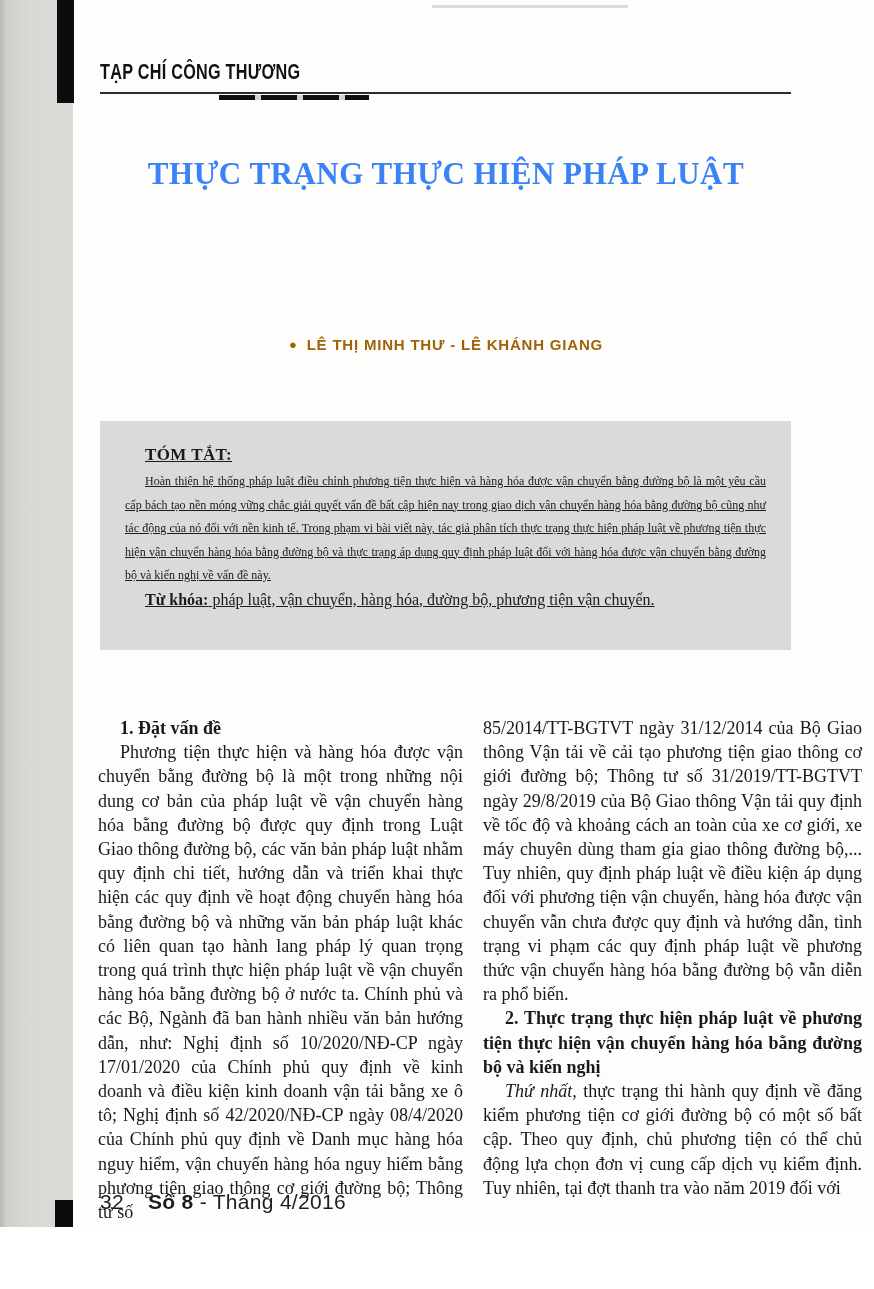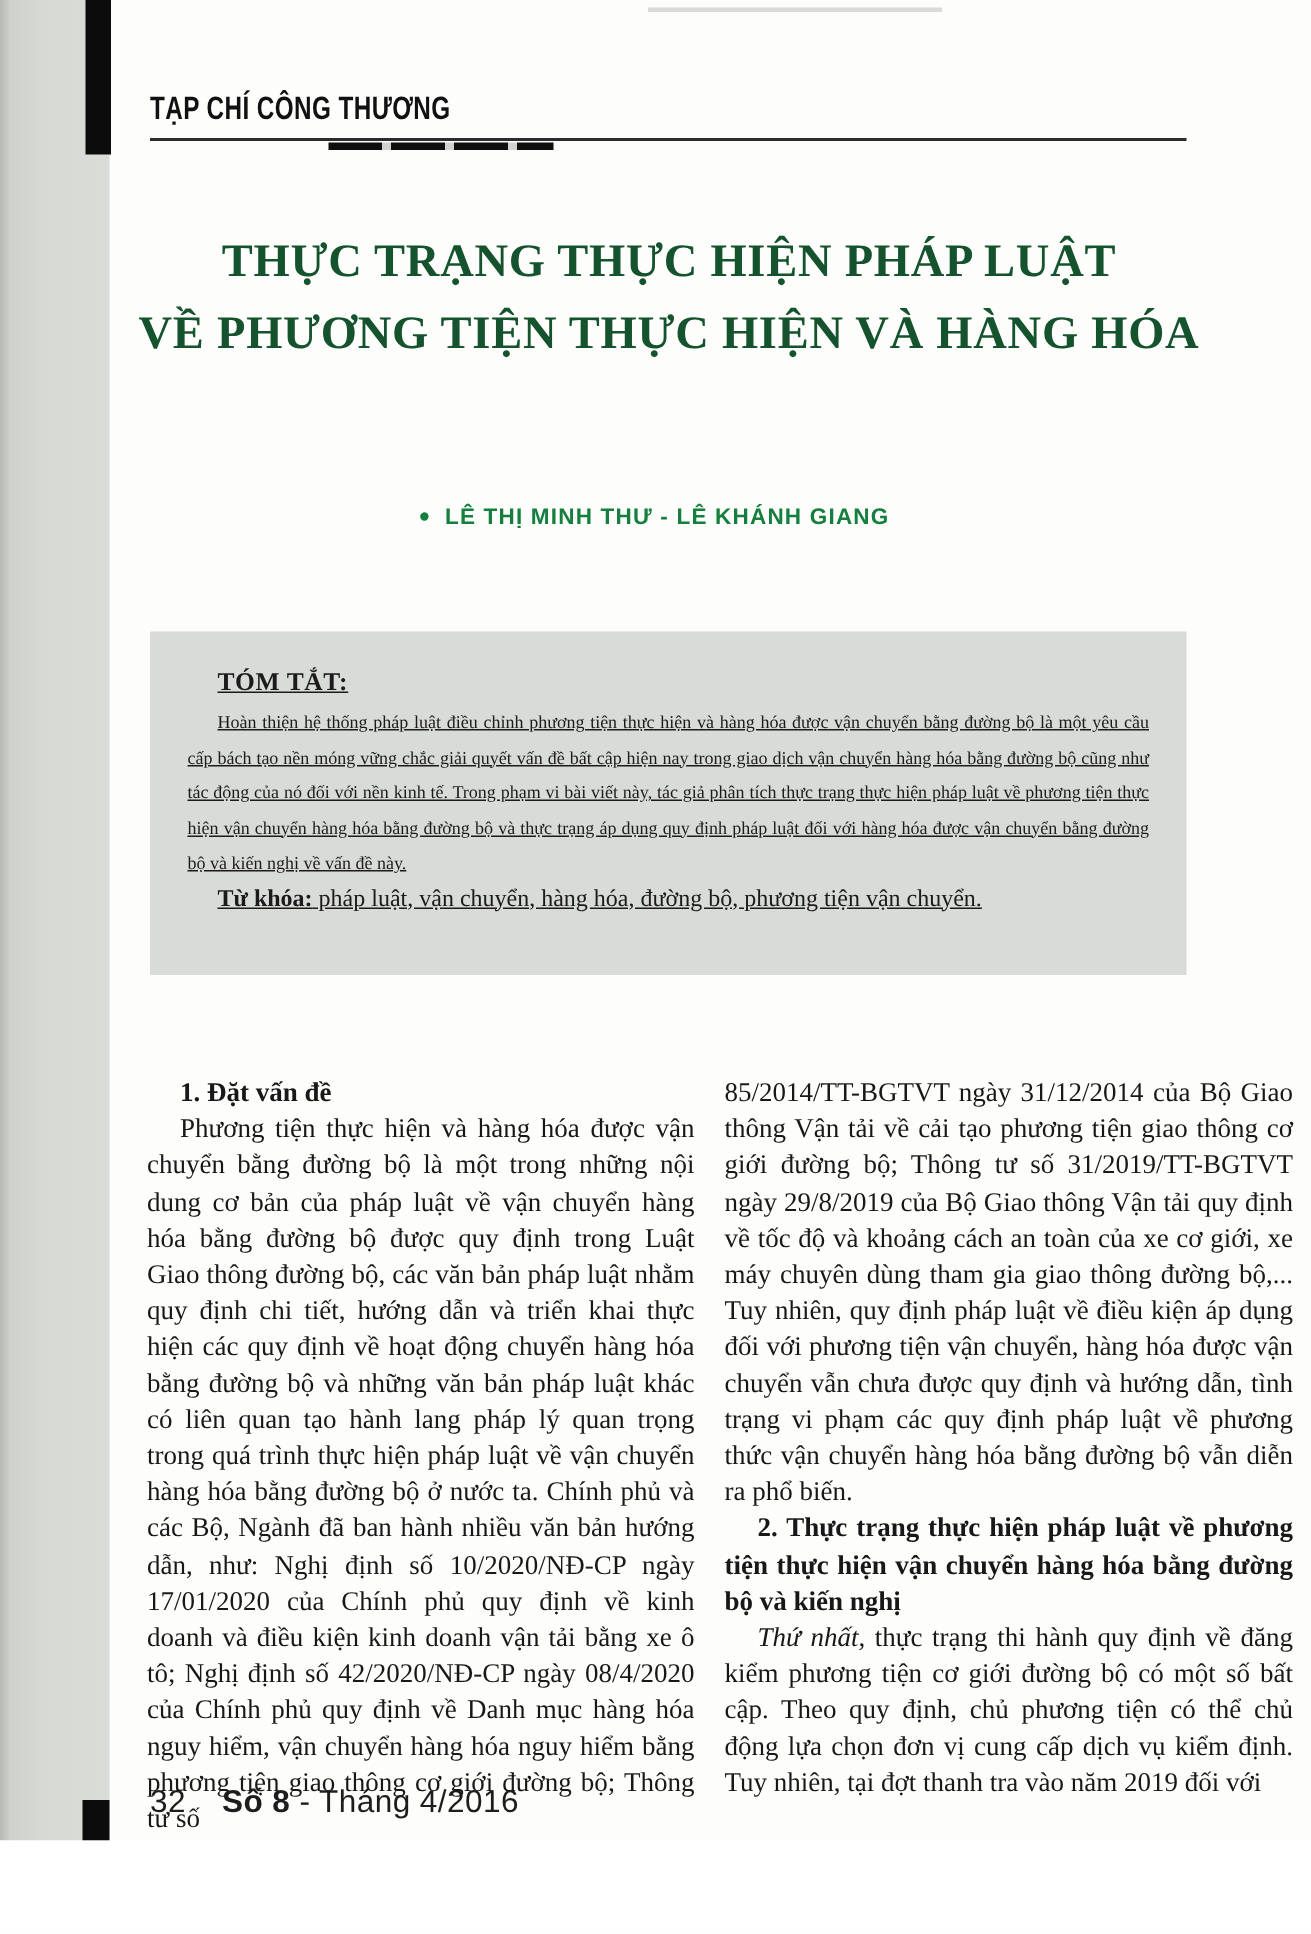--- a/index.html
+++ b/index.html
@@ -27,27 +27,27 @@
   .header-rule{position:absolute;left:100px;top:92px;width:691px;height:2px;background:#2c2c2c;}
   .header-heavy{
     position:absolute;left:219px;top:95px;width:150px;height:5px;
     background:repeating-linear-gradient(90deg,#0f0f0f 0px,#0f0f0f 36px,rgba(15,15,15,.18) 36px,rgba(15,15,15,.18) 42px);
   }
 
   
   .title{
     position:absolute;left:88px;top:150px;width:716px;
     text-align:center;font-weight:bold;font-size:31px;line-height:48px;
-    letter-spacing:.5px;color:#14532d;
+    letter-spacing:.5px;color:#3b82f6;
   }
   
   .authors{
-    position:absolute;left:78px;top:336px;width:716px;text-align:center;
+    position:absolute;left:88px;top:336px;width:716px;text-align:center;
     font-family:"Liberation Sans",sans-serif;font-weight:bold;font-size:15px;
-    letter-spacing:.8px;color:#15803d;
+    letter-spacing:.8px;color:#a16207;
   }
   .authors .bullet{font-size:13px;margin-right:9px;position:relative;top:-1px;}
 
   
   .abstract{
     position:absolute;left:100px;top:421px;width:691px;height:229px;
     background:#d8dbd7;box-sizing:border-box;padding:24px 25px 0 25px;text-decoration:underline;
   }
   .abstract-heading{font-weight:bold;font-size:17px;margin:0 0 5px 20px;letter-spacing:.4px;}
   .abstract-body{margin:0;font-size:12px;line-height:23.5px;text-align:justify;text-indent:20px;}
@@ -80,21 +80,21 @@
   <div class="bar-top"></div>
   <div class="bar-bottom"></div>
   <div class="top-artifact"></div>
 
   <div class="journal-name">TẠP CHÍ CÔNG THƯƠNG</div>
   <div class="header-rule"></div>
   <div class="header-heavy"></div>
 
   <div class="title">
     <span>THỰC TRẠNG THỰC HIỆN PHÁP LUẬT</span><br>
-    <span>VỀ PHƯƠNG TIỆN THỰC HIỆN VÀ HÀNG HÓA</span><br>
+    <br>
   </div>
 
   <div class="authors">
     <span class="bullet">●</span><span>LÊ THỊ MINH THƯ - LÊ KHÁNH GIANG</span>
   </div>
 
   <div class="abstract">
     <div class="abstract-heading">TÓM TẮT:</div>
     <p class="abstract-body">Hoàn thiện hệ thống pháp luật điều chỉnh phương tiện thực hiện và hàng hóa được vận chuyển bằng đường bộ là một yêu cầu cấp bách tạo nền móng vững chắc giải quyết vấn đề bất cập hiện nay trong giao dịch vận chuyển hàng hóa bằng đường bộ cũng như tác động của nó đối với nền kinh tế. Trong phạm vi bài viết này, tác giả phân tích thực trạng thực hiện pháp luật về phương tiện thực hiện vận chuyển hàng hóa bằng đường bộ và thực trạng áp dụng quy định pháp luật đối với hàng hóa được vận chuyển bằng đường bộ và kiến nghị về vấn đề này.</p>
     <p class="abstract-keywords"><span class="b">Từ khóa:</span><span> pháp luật, vận chuyển, hàng hóa, đường bộ, phương tiện vận chuyển.</span></p>

